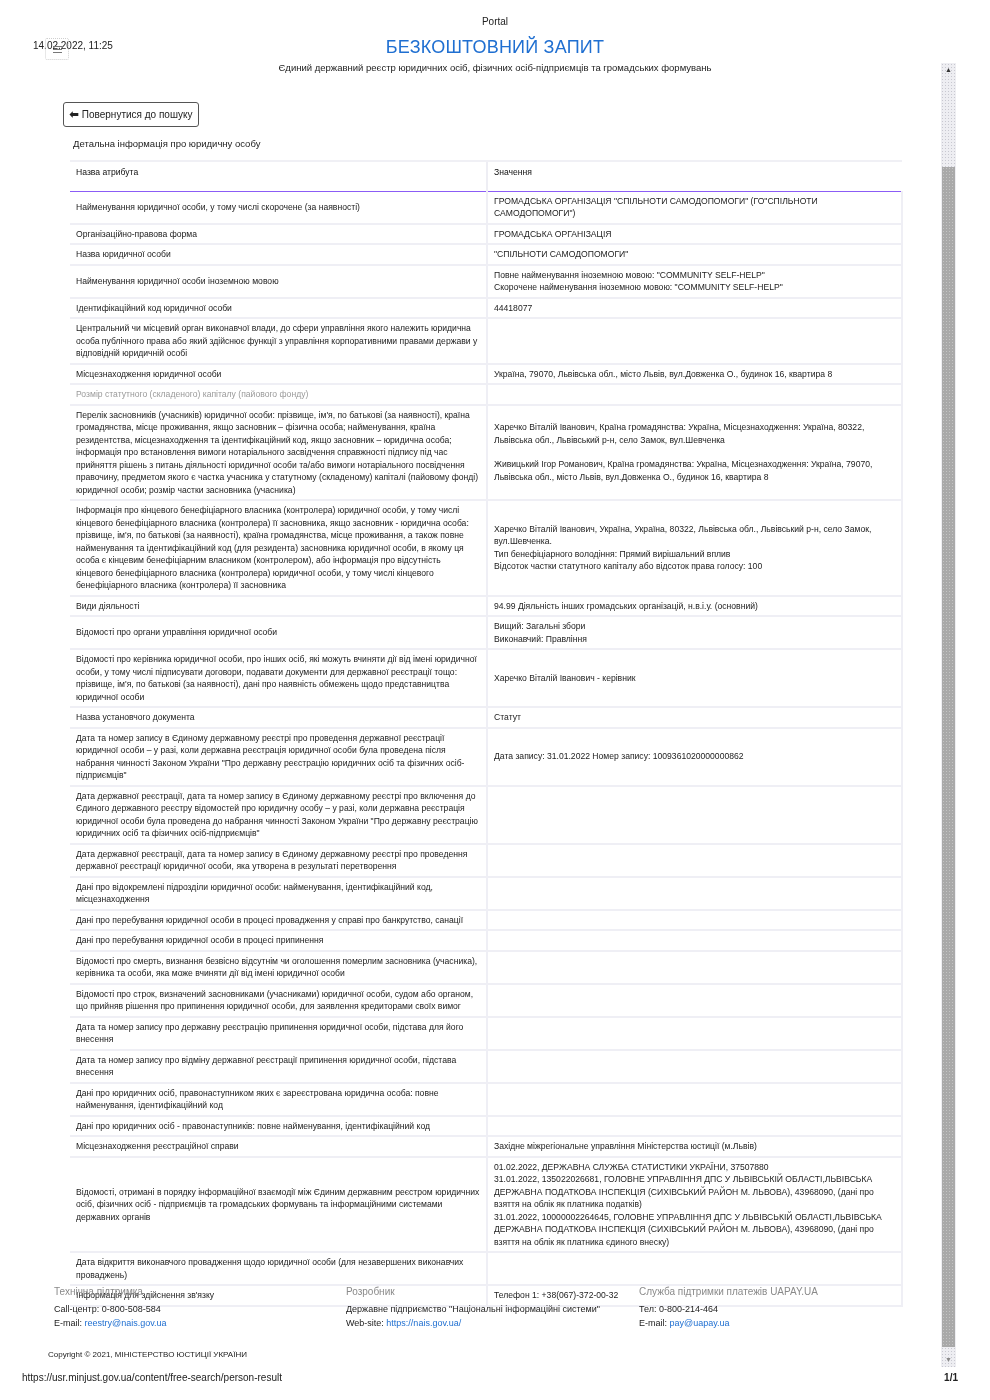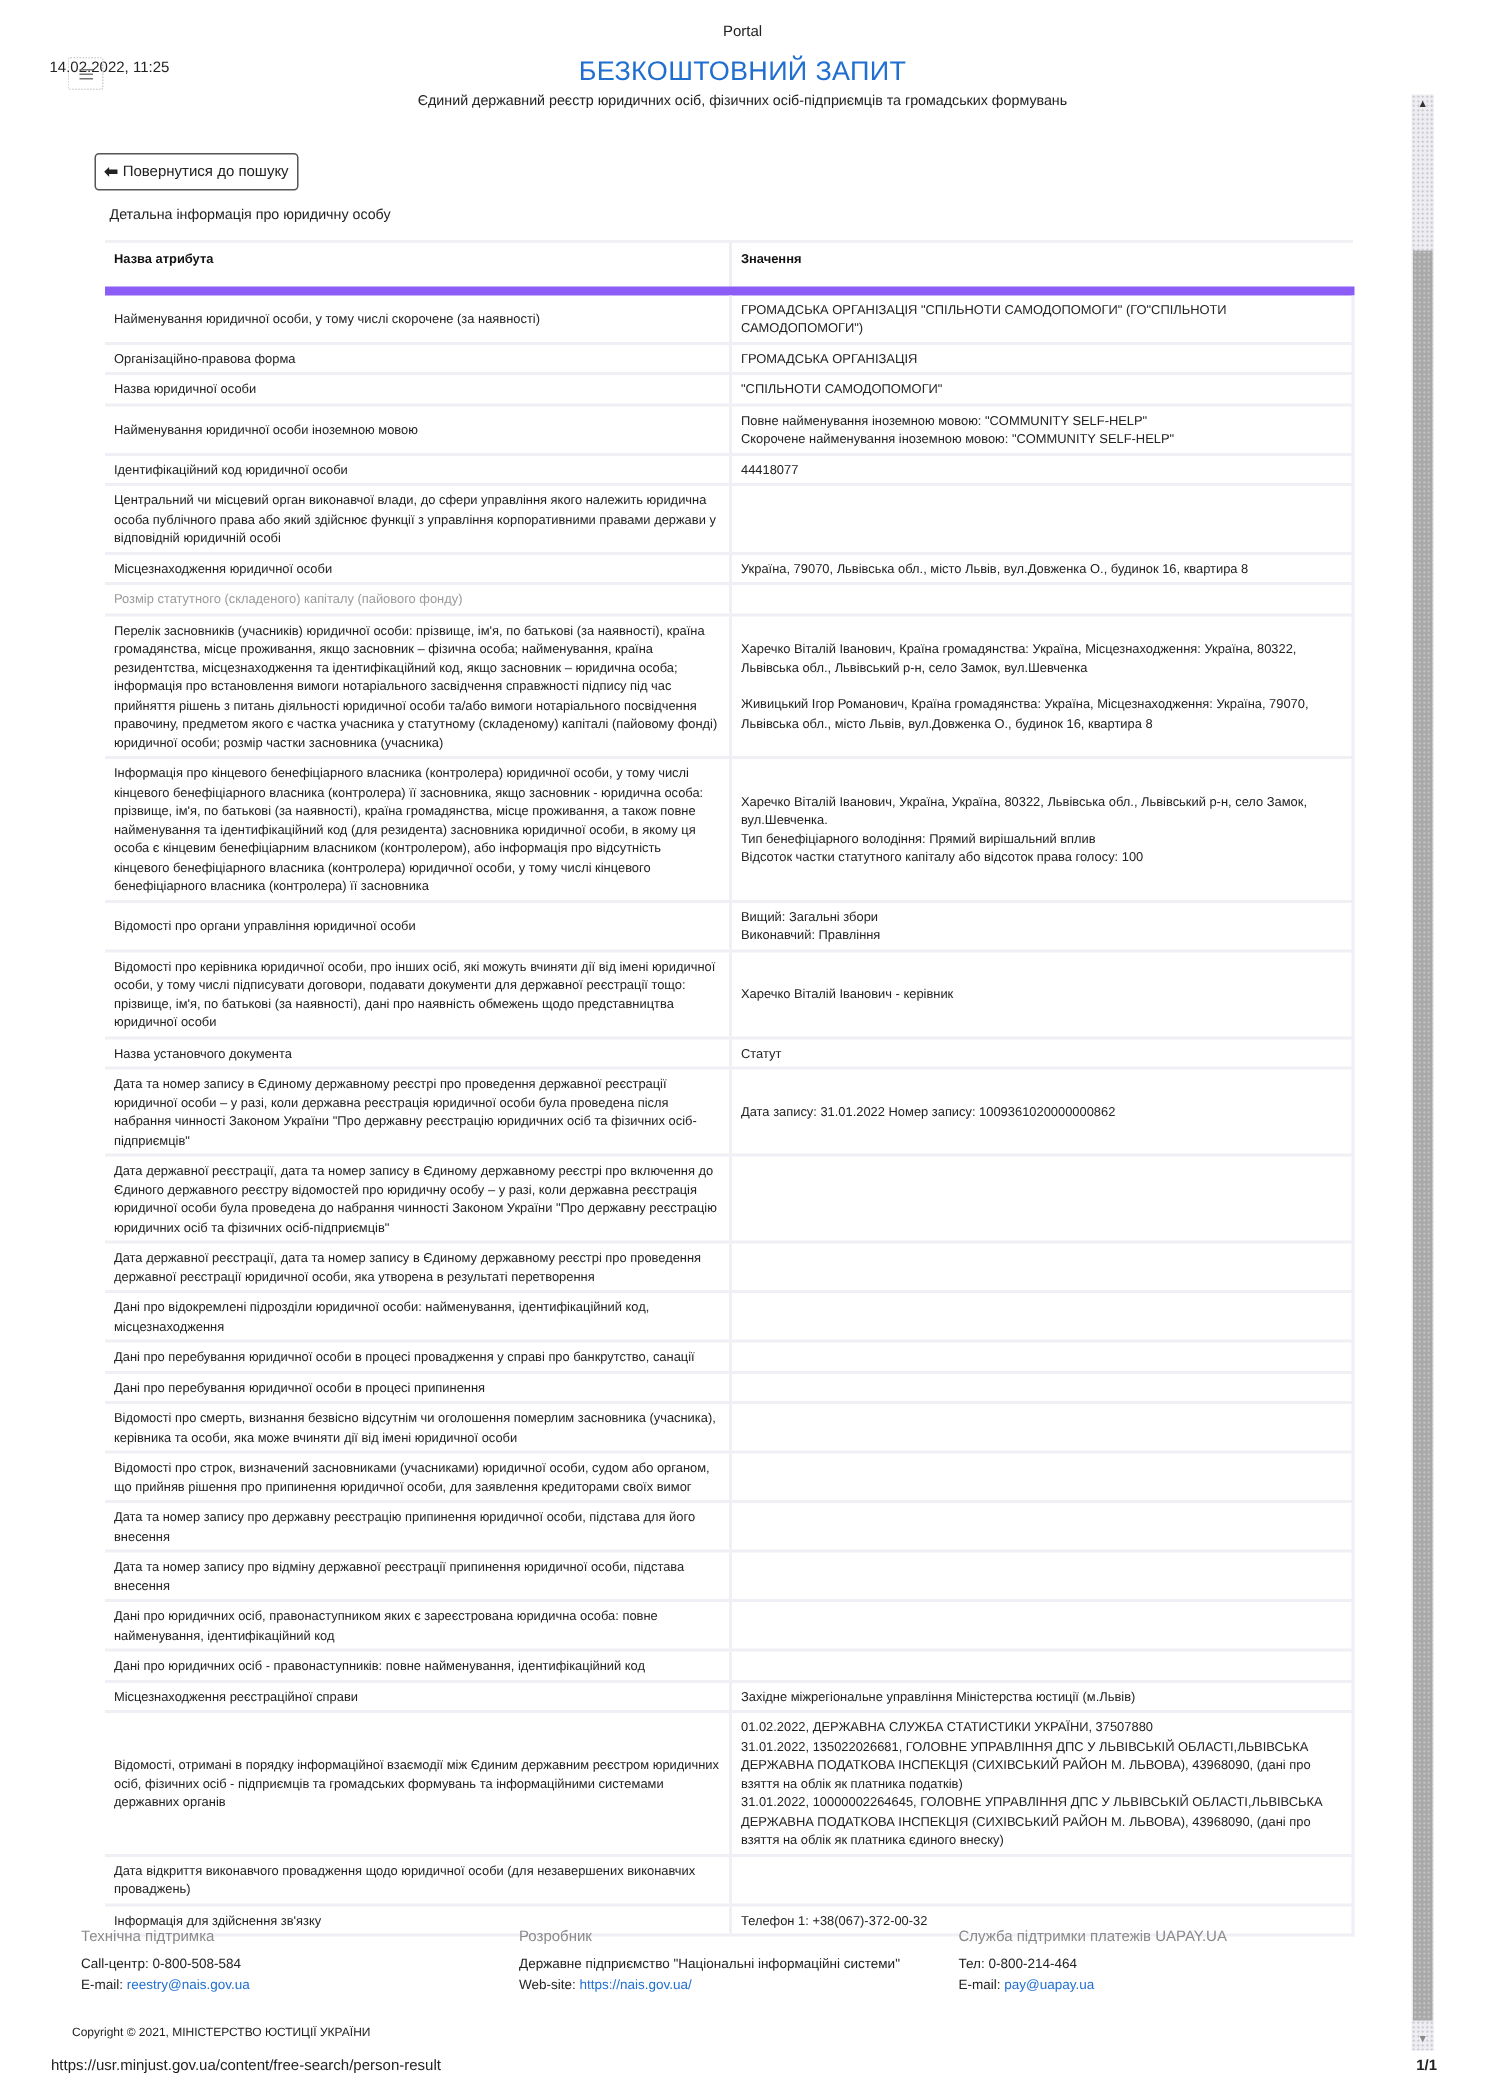--- a/index.html
+++ b/index.html
@@ -57,22 +57,22 @@
     position: absolute; left: 73px; top: 138px; font-size: 9.5px; color: #222;
   }
   table.attrs {
     position: absolute; left: 70px; top: 160px; width: 832px;
     border-collapse: collapse; font-size: 8.6px; line-height: 12.5px;
     table-layout: fixed;
   }
   table.attrs col.c1 { width: 417px; }
   table.attrs col.c2 { width: 415px; }
   table.attrs th {
-    text-align: left; font-weight: bold; padding: 4px 6px 12px 6px; height: 28px;
-    border-top: 2px solid #f0f0f5; border-bottom: 6px solid #8b5cf6; vertical-align: top;
+    text-align: left; font-weight: normal; padding: 4px 6px 12px 6px; height: 28px;
+    border-top: 2px solid #f0f0f5; border-bottom: 1px solid #8b5cf6; vertical-align: top;
     color: #111;
   }
   table.attrs th.val { border-left: 2px solid #eeeef4; margin-top: 38px; }
   table.attrs td {
     padding: 3px 6px; vertical-align: middle; color: #222;
     border-bottom: 2px solid #efeff5;
   }
   table.attrs td.val { border-left: 2px solid #efeff5; border-right: 2px solid #efeff5; }
   table.attrs tr.muted td.attr { color: #9a9a9a; }
   .val-line { display: block; }
@@ -85,21 +85,21 @@
     margin: 0 0 7px 0; font-weight: normal; font-size: 10px; color: #8a8a8a;
   }
   .footer-col div { margin-bottom: 3px; line-height: 11px; }
   .footer-col a { color: #1f6fd1; }
   .copyright {
     position: absolute; top: 1350px; left: 48px; font-size: 8px; color: #222;
   }
   .print-footer {
     position: absolute; top: 1372px; left: 0; width: 990px; font-size: 10px; color: #222;
   }
-  .print-url { position: absolute; left: 34px; }
+  .print-url { position: absolute; left: 22px; }
   .print-page { position: absolute; right: 32px; font-weight: bold; }
 </style>
 </head>
 <body>
 
 <div class="print-header">
   <span class="print-date">14.02.2022, 11:25</span>
   <span class="print-title">Portal</span>
 </div>
 
@@ -189,20 +189,26 @@
           <span class="val-gap"></span>
           <span class="val-line">Живицький Ігор Романович, Країна громадянства: Україна, Місцезнаходження: Україна, 79070, Львівська обл., місто Львів, вул.Довженка О., будинок 16, квартира 8</span>
         </td>
       </tr>
       <tr>
         <td class="attr">Інформація про кінцевого бенефіціарного власника (контролера) юридичної особи, у тому числі кінцевого бенефіціарного власника (контролера) її засновника, якщо засновник - юридична особа: прізвище, ім'я, по батькові (за наявності), країна громадянства, місце проживання, а також повне найменування та ідентифікаційний код (для резидента) засновника юридичної особи, в якому ця особа є кінцевим бенефіціарним власником (контролером), або інформація про відсутність кінцевого бенефіціарного власника (контролера) юридичної особи, у тому числі кінцевого бенефіціарного власника (контролера) її засновника</td>
         <td class="val">
           <span class="val-line">Харечко Віталій Іванович, Україна, Україна, 80322, Львівська обл., Львівський р-н, село Замок, вул.Шевченка.</span>
           <span class="val-line">Тип бенефіціарного володіння: Прямий вирішальний вплив</span>
           <span class="val-line">Відсоток частки статутного капіталу або відсоток права голосу: 100</span>
+        </td>
+      </tr>
+      <tr>
+        <td class="attr">Види діяльності</td>
+        <td class="val">
+          <span class="val-line">94.99 Діяльність інших громадських організацій, н.в.і.у. (основний)</span>
         </td>
       </tr>
       <tr>
         <td class="attr">Відомості про органи управління юридичної особи</td>
         <td class="val">
           <span class="val-line">Вищий: Загальні збори</span>
           <span class="val-line">Виконавчий: Правління</span>
         </td>
       </tr>
       <tr>

